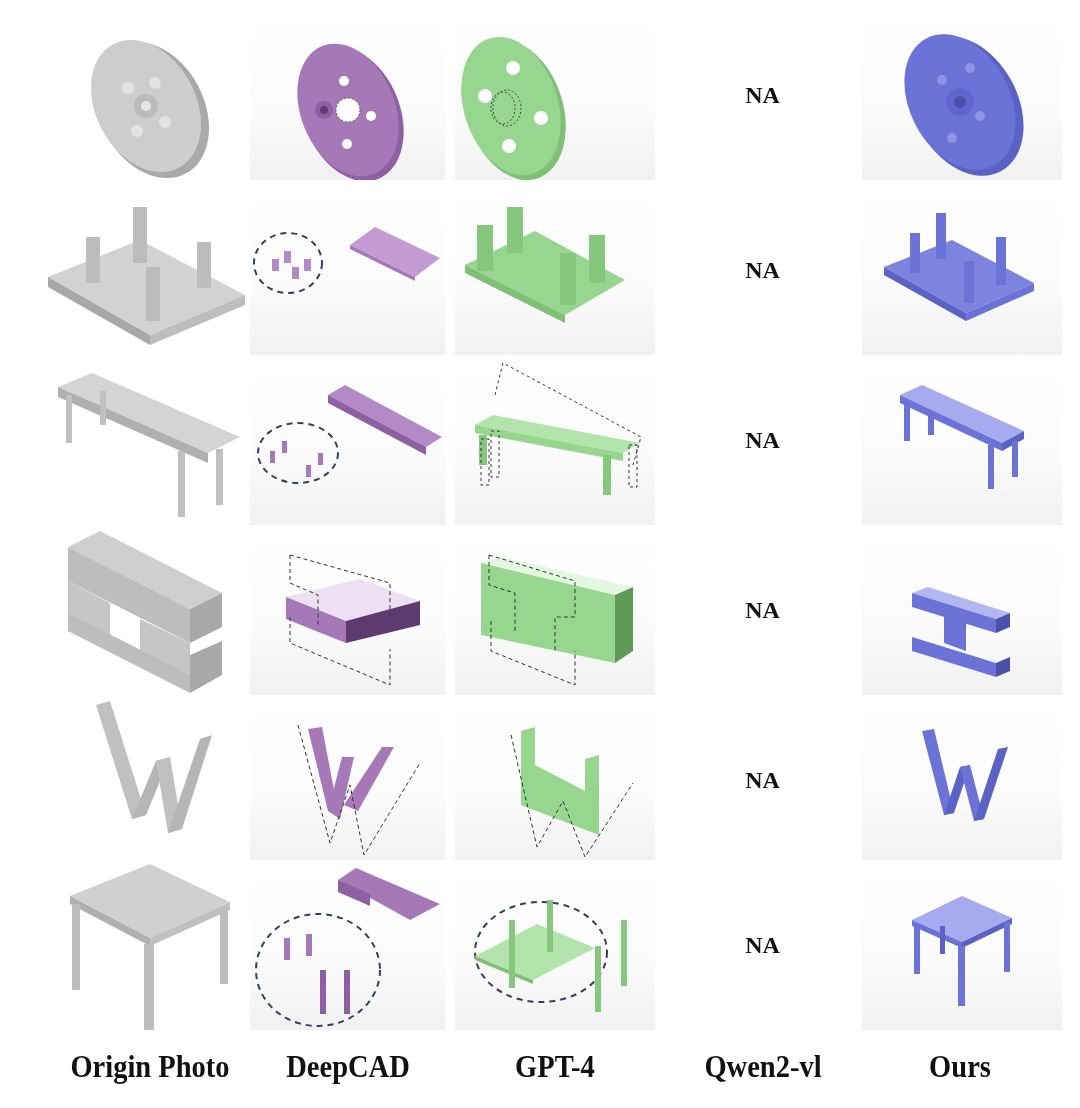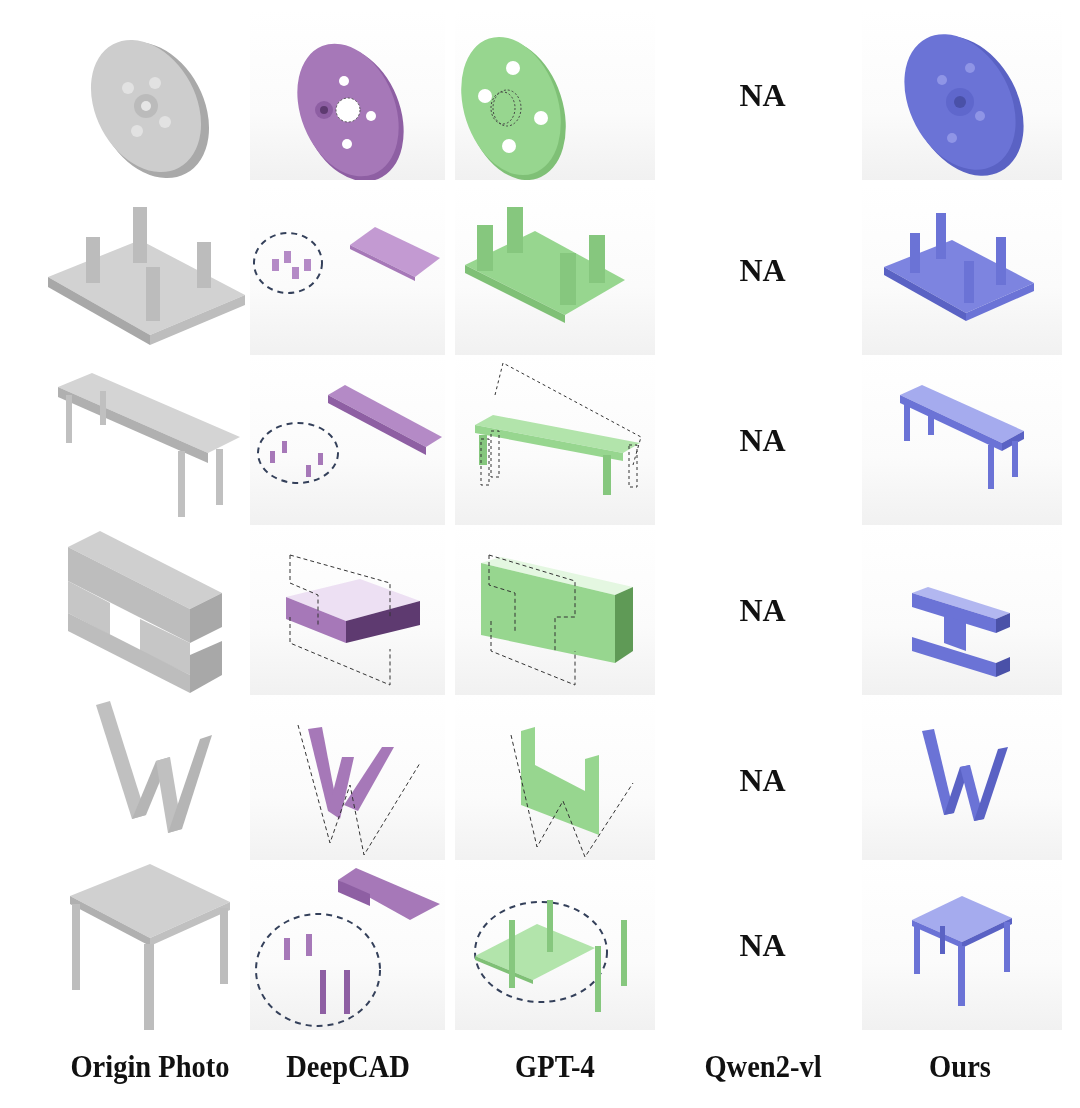--- a/index.html
+++ b/index.html
@@ -2,21 +2,21 @@
 <html><head>
 <meta charset="utf-8">
 <style>
   html, body { margin: 0; padding: 0; background: #ffffff; }
   body { width: 1080px; height: 1108px; position: relative; overflow: hidden; font-family: "Liberation Serif", serif; }
   .grid { position: absolute; left: 0; top: 0; width: 1080px; height: 1030px; }
   .row { position: absolute; left: 0; width: 1080px; height: 170px; }
   .cell { position: absolute; top: 0; height: 170px; }
   .cell.render { background: linear-gradient(180deg, #ffffff 0%, #fbfbfb 60%, #f1f1f1 100%); }
   .cell svg { width: 100%; height: 100%; display: block; }
-  .na { position: absolute; left: 0; top: 0; width: 100%; height: 100%; display: flex; align-items: center; justify-content: center; font-weight: bold; font-size: 32px; color: #111; }
+  .na { position: absolute; left: 0; top: 0; width: 100%; height: 100%; display: flex; align-items: center; justify-content: center; font-weight: bold; font-size: 24px; color: #111; }
   .labels { position: absolute; left: 0; top: 1049px; width: 1048px; height: 50px; }
   .label { position: absolute; top: 0; font-weight: bold; font-size: 31px; color: #111; text-align: center; transform: scaleX(0.92); white-space: nowrap; }
 </style>
 </head>
 <body>
 
 <div class="grid">
 
   <div class="row" style="top:10px">
     <div class="cell" style="left:40px;width:210px">

